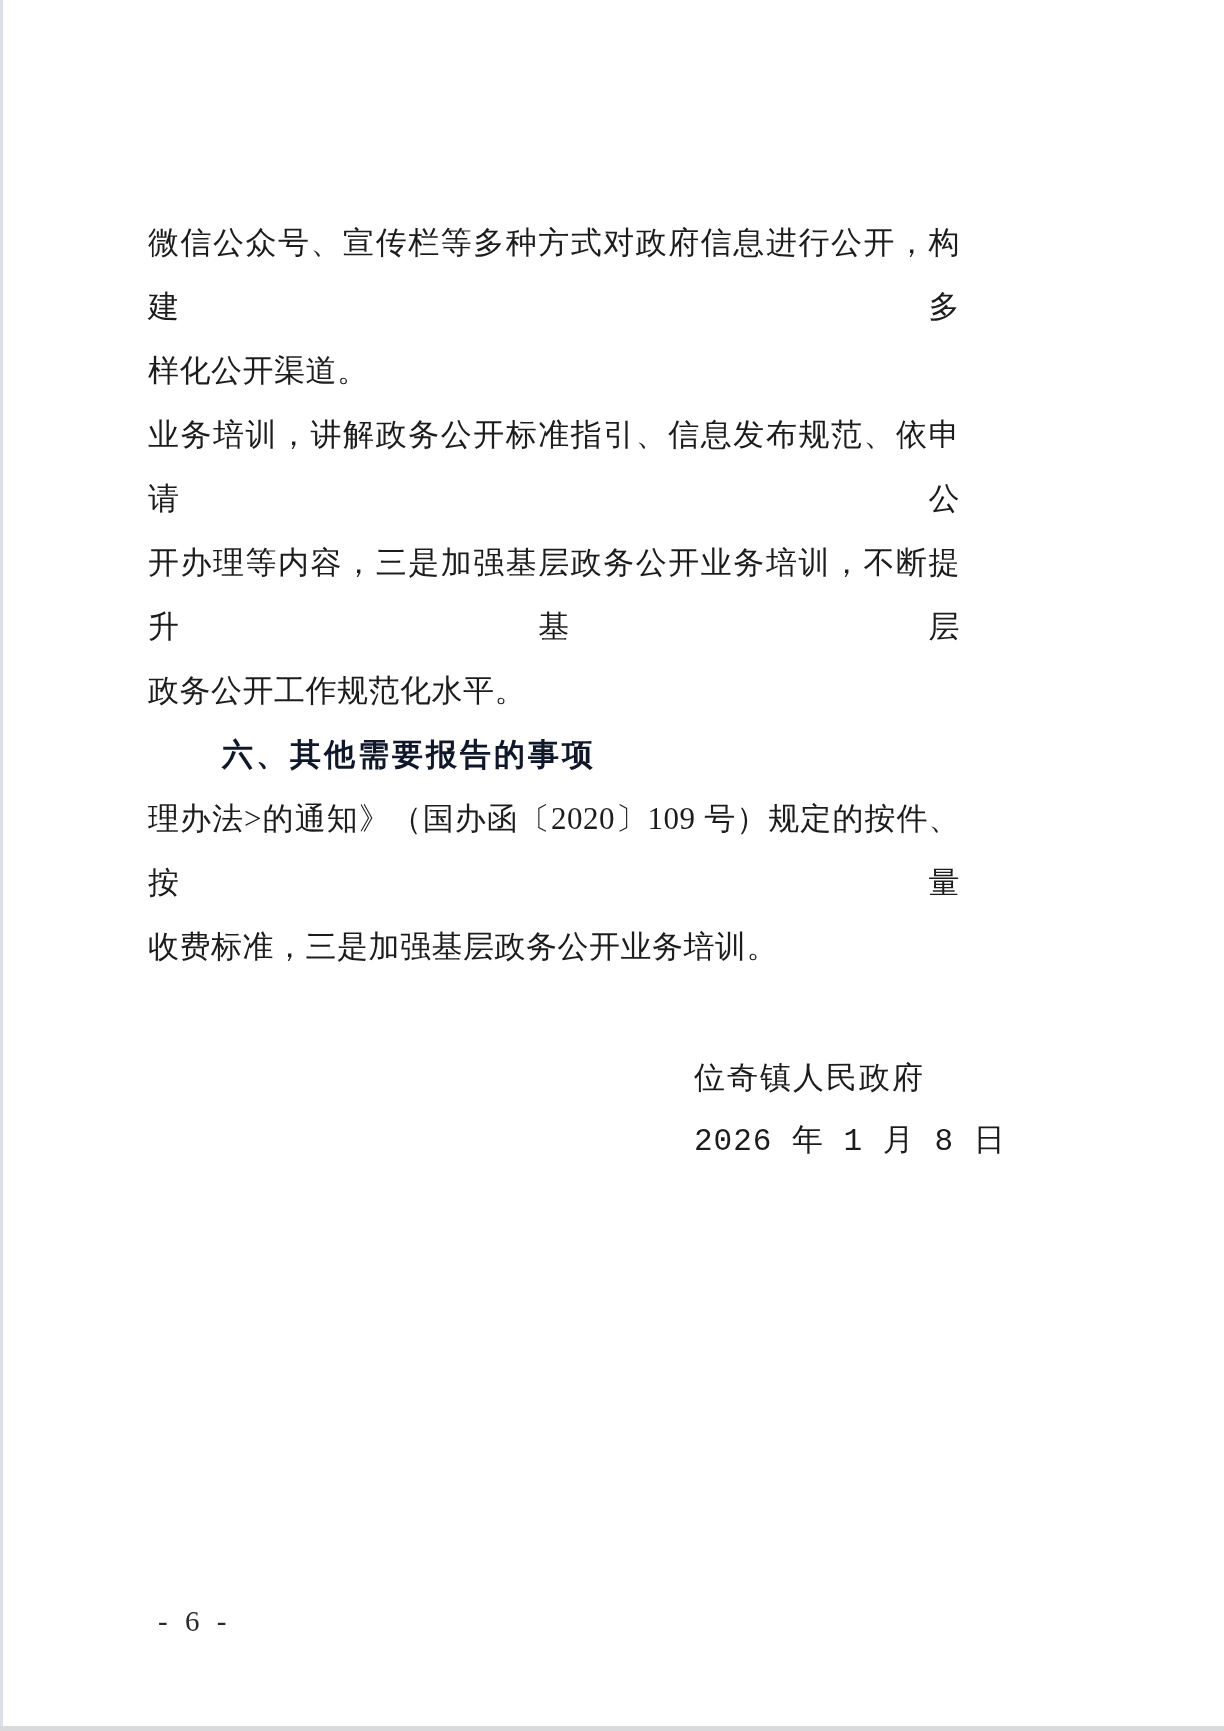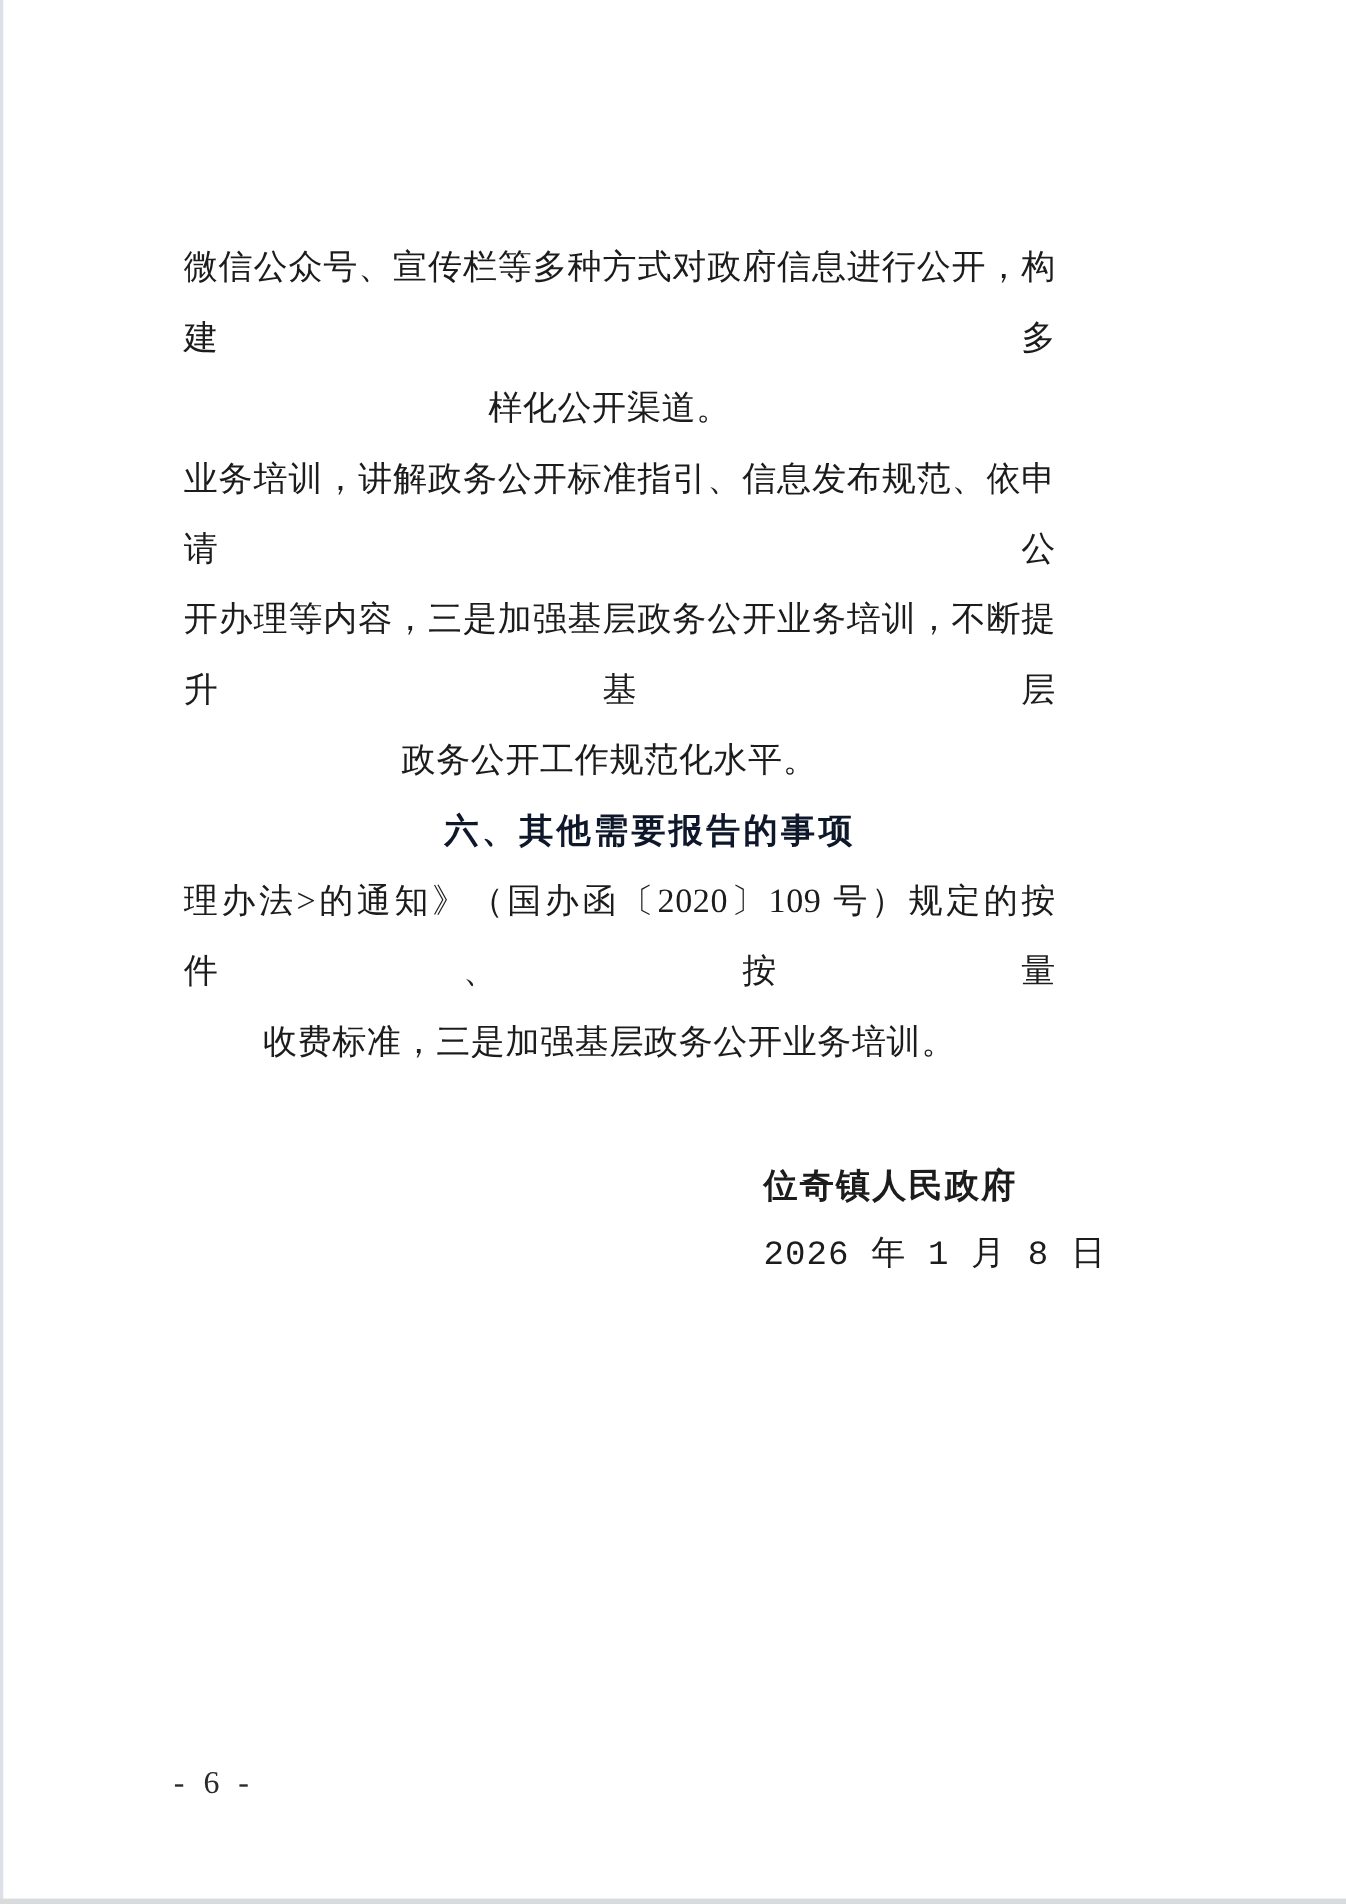--- a/index.html
+++ b/index.html
@@ -33,47 +33,45 @@
     position: absolute;
     left: 148px;
     top: 211px;
     width: 812px;
     font-size: 31px;
     line-height: 64px;
     letter-spacing: 0.5px;
   }
   .line {
     white-space: nowrap;
-    text-align: center;
+    text-align: left;
   }
   .line.j {
     white-space: normal;
     text-align: justify;
     text-align-last: justify;
-    margin-left: 19px;
   }
   .line.ind {
     text-indent: 74px;
   }
   .line.heading {
     font-family: "Liberation Sans", "DejaVu Sans", sans-serif;
     font-weight: 700;
     color: #0f172a;
     letter-spacing: 3px;
   }
   .signature {
     position: absolute;
     left: 694px;
     top: 1046px;
     font-size: 31px;
     line-height: 64px;
   }
   .signature .org {
     letter-spacing: 2px;
-    font-weight: bold;
   }
   .signature .date {
     letter-spacing: 1px;
     font-family: Liberation Mono, monospace;
   }
   .page-number {
     position: absolute;
     left: 158px;
     top: 1605px;
     font-size: 29px;

